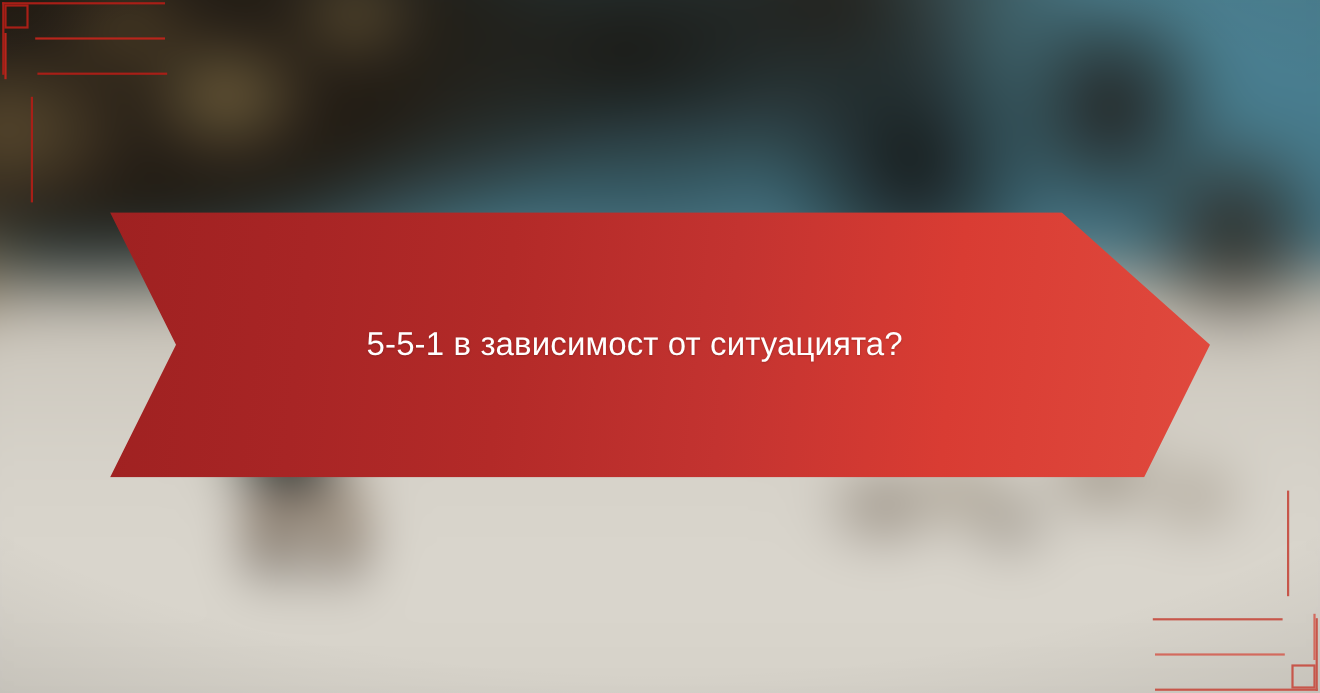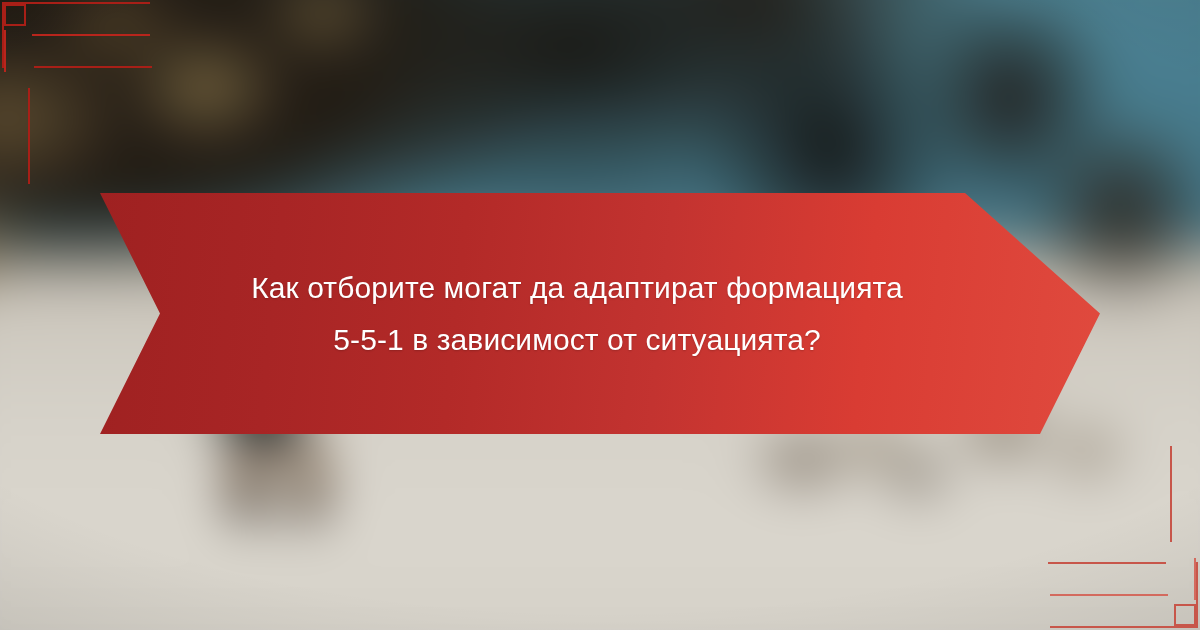--- a/index.html
+++ b/index.html
@@ -217,21 +217,20 @@
       <div class="foot-a"></div>
       <div class="foot-b"></div>
       <div class="debris-1"></div>
       <div class="debris-2"></div>
     </div>
     <div class="vignette"></div>
   </div>
 
   <div class="banner">
     <div class="banner-text">
-      <span class="ln">Как отборите могат да адаптират формацията</span>
       <span class="ln">5-5-1 в зависимост от ситуацията?</span>
     </div>
   </div>
 
   <div class="corner corner-tl">
     <div class="sq"></div>
     <div class="l-outer"></div>
     <div class="l-inner"></div>
     <div class="v-long"></div>
     <div class="v-long2"></div>

